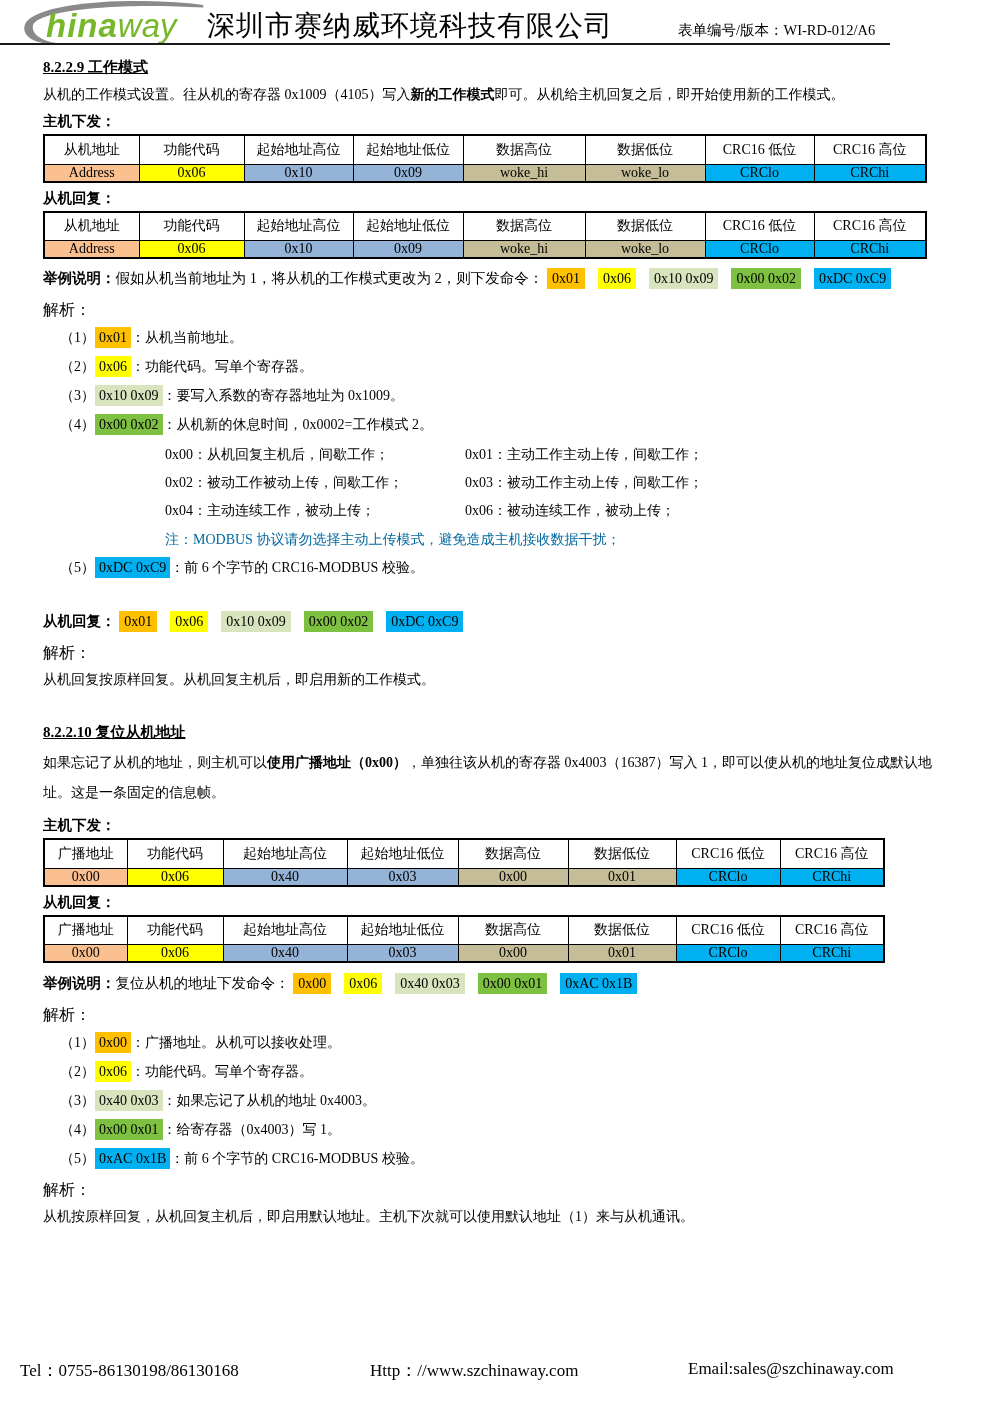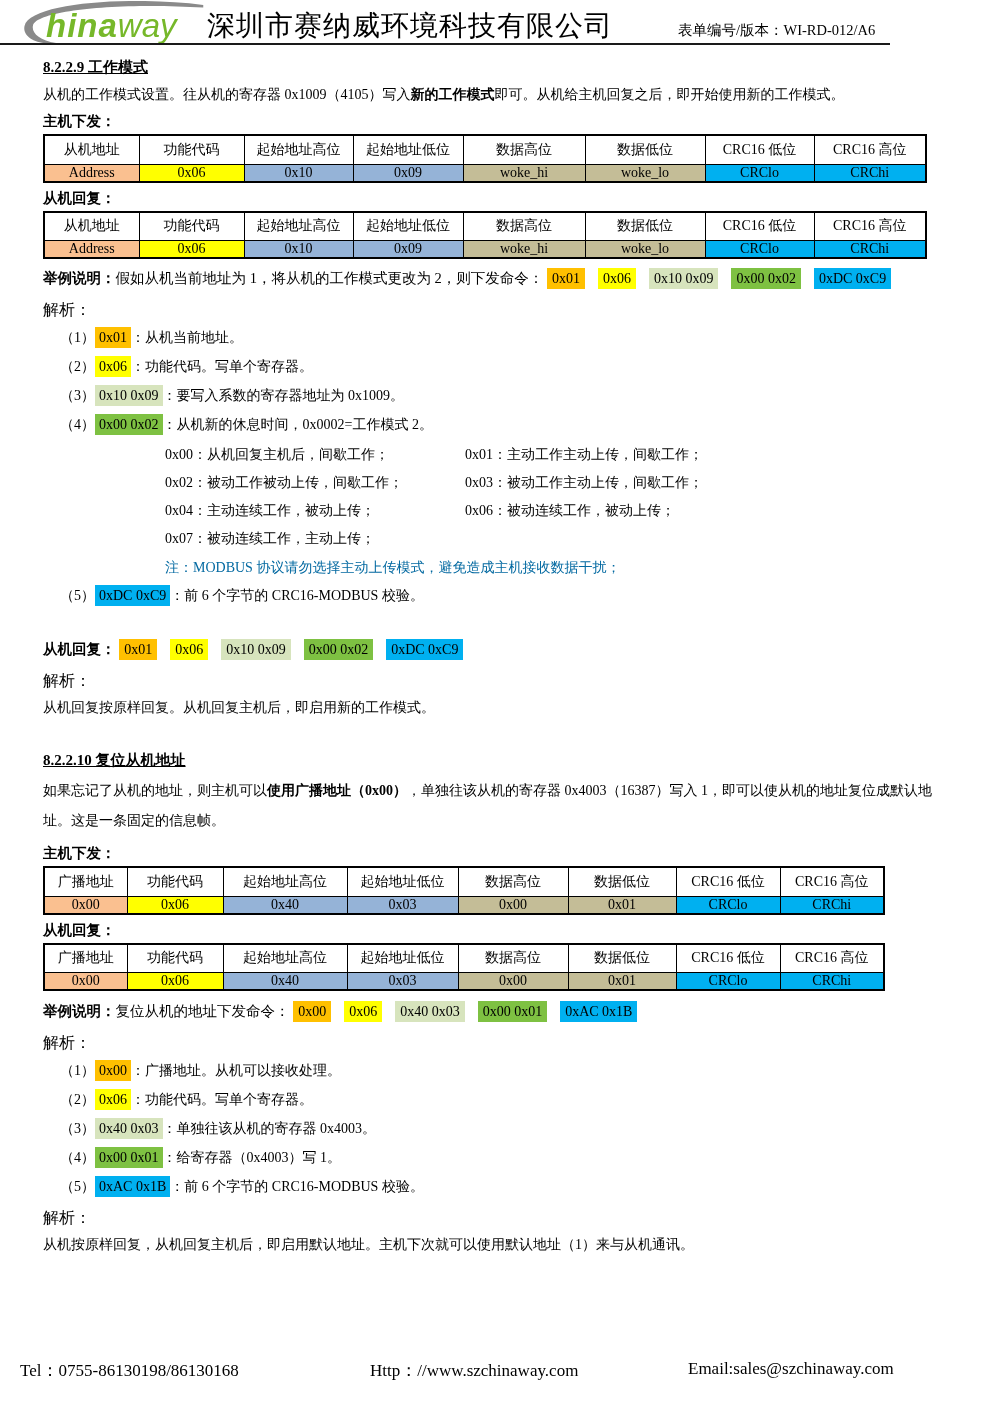--- a/index.html
+++ b/index.html
@@ -179,21 +179,20 @@
     <p class="item"><span>（3）</span><span class="chip" style="background-color: rgb(215, 228, 189);">0x10 0x09</span><span>：要写入系数的寄存器地址为 0x1009。</span></p>
     <p class="item"><span>（4）</span><span class="chip" style="background-color: rgb(126, 193, 66);">0x00 0x02</span><span>：从机新的休息时间，0x0002=工作模式 2。</span></p>
 
     <div class="modes">
       <span>0x00：从机回复主机后，间歇工作；</span>
         <span>0x01：主动工作主动上传，间歇工作；</span>
       <span>0x02：被动工作被动上传，间歇工作；</span>
         <span>0x03：被动工作主动上传，间歇工作；</span>
       <span>0x04：主动连续工作，被动上传；</span>
       <span>0x06：被动连续工作，被动上传；</span>
-        <span>0x07：被动连续工作，主动上传；</span>
     </div>
 
     <p class="note" style="color: #0369a1;">注：MODBUS 协议请勿选择主动上传模式，避免造成主机接收数据干扰；</p>
 
     <p class="item item5-1"><span>（5）</span><span class="chip" style="background-color: rgb(0, 176, 240);">0xDC 0xC9</span><span>：前 6 个字节的 CRC16-MODBUS 校验。</span></p>
 
     <p class="byteline reply-line1">
       <b>从机回复：</b>
       <span class="chip" style="background-color: rgb(255, 192, 0);">0x01</span><span class="chip" style="background-color: rgb(255, 255, 0);">0x06</span><span class="chip" style="background-color: rgb(215, 228, 189);">0x10 0x09</span><span class="chip" style="background-color: rgb(126, 193, 66);">0x00 0x02</span><span class="chip" style="background-color: rgb(0, 176, 240);">0xDC 0xC9</span>
     </p>
@@ -281,21 +280,21 @@
 
     <p class="byteline">
       <b>举例说明：</b><span>复位从机的地址下发命令：</span>
       <span class="chip" style="background-color: rgb(255, 192, 0);">0x00</span><span class="chip" style="background-color: rgb(255, 255, 0);">0x06</span><span class="chip" style="background-color: rgb(215, 228, 189);">0x40 0x03</span><span class="chip" style="background-color: rgb(126, 193, 66);">0x00 0x01</span><span class="chip" style="background-color: rgb(0, 176, 240);">0xAC 0x1B</span>
     </p>
 
     <p class="parse-label">解析：</p>
 
     <p class="item item-first"><span>（1）</span><span class="chip" style="background-color: rgb(255, 192, 0);">0x00</span><span>：广播地址。从机可以接收处理。</span></p>
     <p class="item"><span>（2）</span><span class="chip" style="background-color: rgb(255, 255, 0);">0x06</span><span>：功能代码。写单个寄存器。</span></p>
-    <p class="item"><span>（3）</span><span class="chip" style="background-color: rgb(215, 228, 189);">0x40 0x03</span><span>：单独往该从机的寄存器 0x4003。</span></p>
+    <p class="item"><span>（3）</span><span class="chip" style="background-color: rgb(215, 228, 189);">0x40 0x03</span><span>：如果忘记了从机的地址 0x4003。</span></p>
     <p class="item"><span>（4）</span><span class="chip" style="background-color: rgb(126, 193, 66);">0x00 0x01</span><span>：给寄存器（0x4003）写 1。</span></p>
     <p class="item"><span>（5）</span><span class="chip" style="background-color: rgb(0, 176, 240);">0xAC 0x1B</span><span>：前 6 个字节的 CRC16-MODBUS 校验。</span></p>
 
 
     <p class="parse-label">解析：</p>
     <p class="parse-text">从机按原样回复，从机回复主机后，即启用默认地址。主机下次就可以使用默认地址（1）来与从机通讯。</p>
 
   </div>
 
   <div class="footer">

